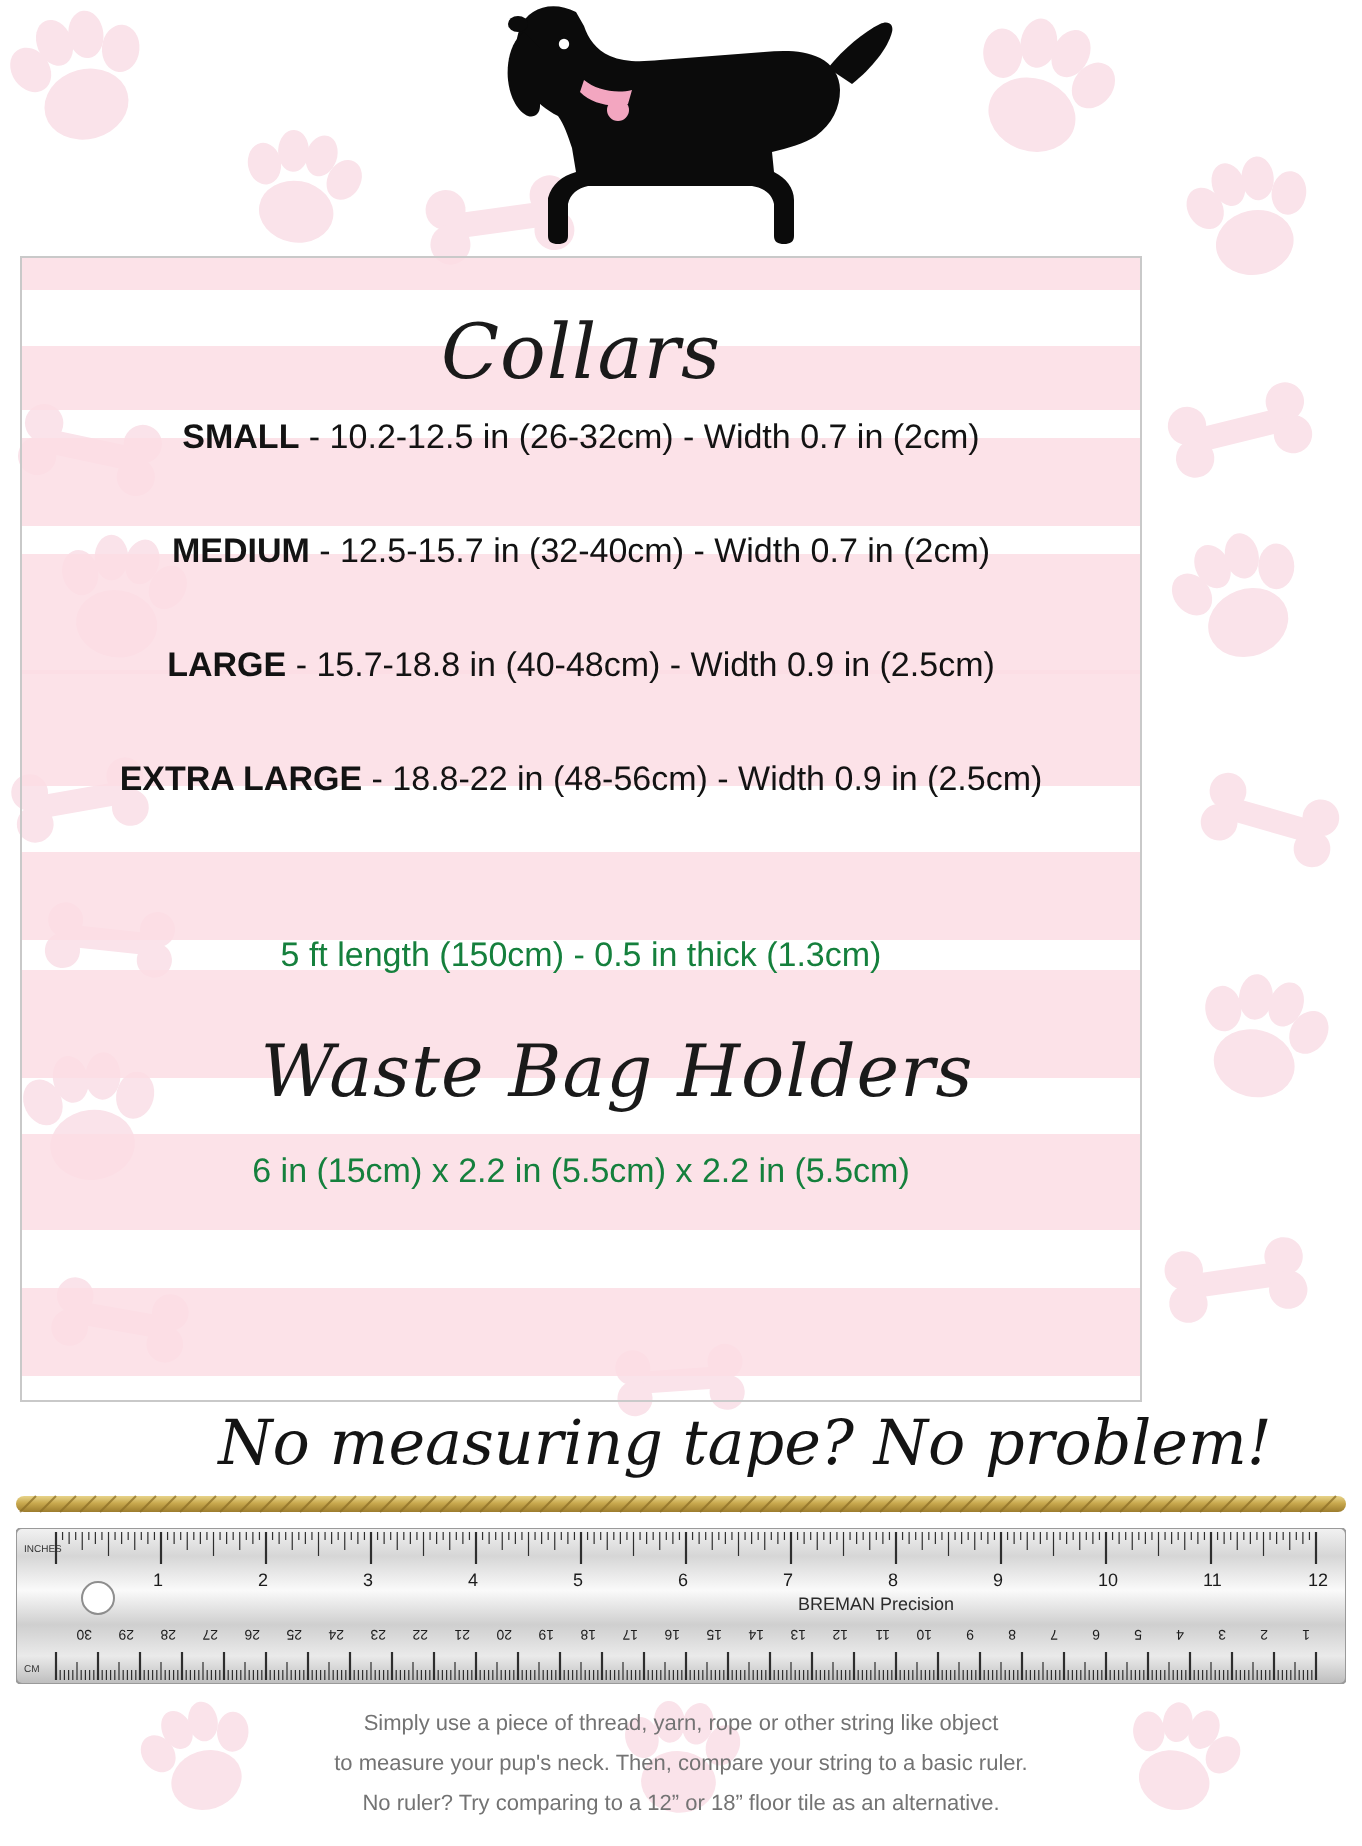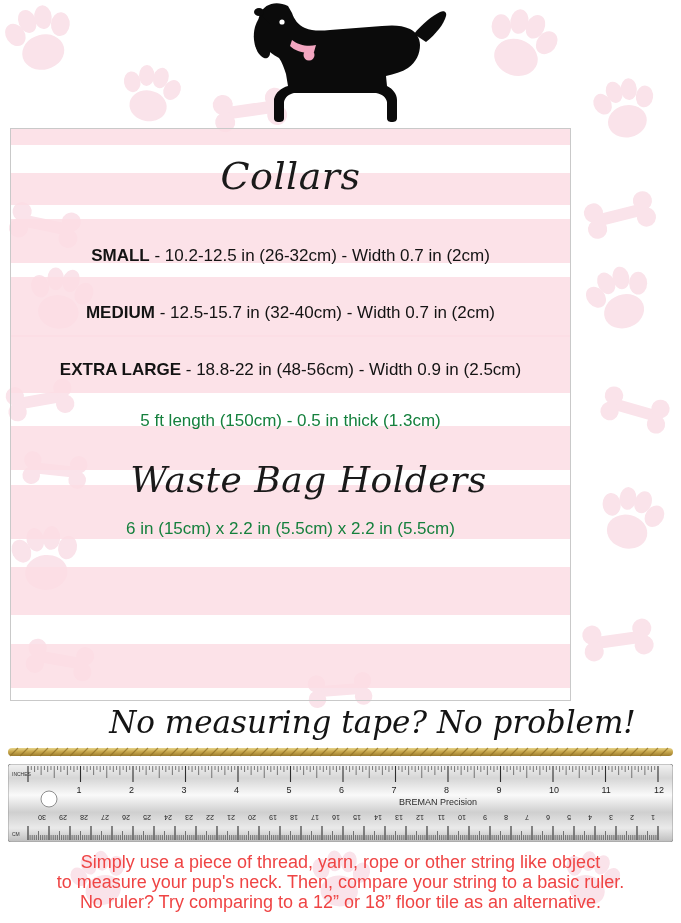--- a/index.html
+++ b/index.html
@@ -92,21 +92,21 @@
     font-size: 17px;
     color: #131313;
     font-family: "Liberation Sans", sans-serif;
   }
   .size-row .label {
     font-weight: bold;
   }
   .row-h {
     height: 57px;
     display: flex;
-    align-items: flex-end;
+    align-items: flex-start;
     justify-content: center;
   }
   .plain-row {
     text-align: center;
     font-size: 17px;
     color: #15803d;
     height: 50px;
     display: flex;
     align-items: center;
     justify-content: center;
@@ -147,23 +147,23 @@
     z-index: 3;
   }
 
   
   #footer-note {
     position: absolute;
     left: 0;
     top: 852px;
     width: 681px;
     text-align: center;
-    font-size: 18px;
+    font-size: 11px;
     line-height: 20px;
-    color: #ef4444;
+    color: #737373;
     z-index: 3;
   }
 </style>
 </head>
 <body>
 
 <svg id="bg-decor" viewBox="0 0 681 923" xmlns="http://www.w3.org/2000/svg">
   <defs>
     <g id="paw">
       <ellipse cx="0" cy="10" rx="17" ry="14"></ellipse>
@@ -237,20 +237,23 @@
 
     <div class="section-title" id="collars-title">Collars</div>
 
     <div style="height:14px"></div>
 
     <div class="row-h size-row">
       <span><span class="label">SMALL</span><span> - 10.2-12.5 in (26-32cm) - Width 0.7 in (2cm)</span></span>
     </div>
     <div class="row-h size-row">
       <span><span class="label">MEDIUM</span><span> - 12.5-15.7 in (32-40cm) - Width 0.7 in (2cm)</span></span>
+    </div>
+    <div class="row-h size-row">
+      <span><span class="label">LARGE</span><span> - 15.7-18.8 in (40-48cm) - Width 0.9 in (2.5cm)</span></span>
     </div>
     <div class="row-h size-row">
       <span><span class="label">EXTRA LARGE</span><span> - 18.8-22 in (48-56cm) - Width 0.9 in (2.5cm)</span></span>
     </div>
 
     <div style="height:16px"></div>
     <div class="plain-row">5 ft length (150cm) - 0.5 in thick (1.3cm)</div>
 
     <div class="section-title" id="waste-title">Waste Bag Holders</div>
     <div style="height:6px"></div>

